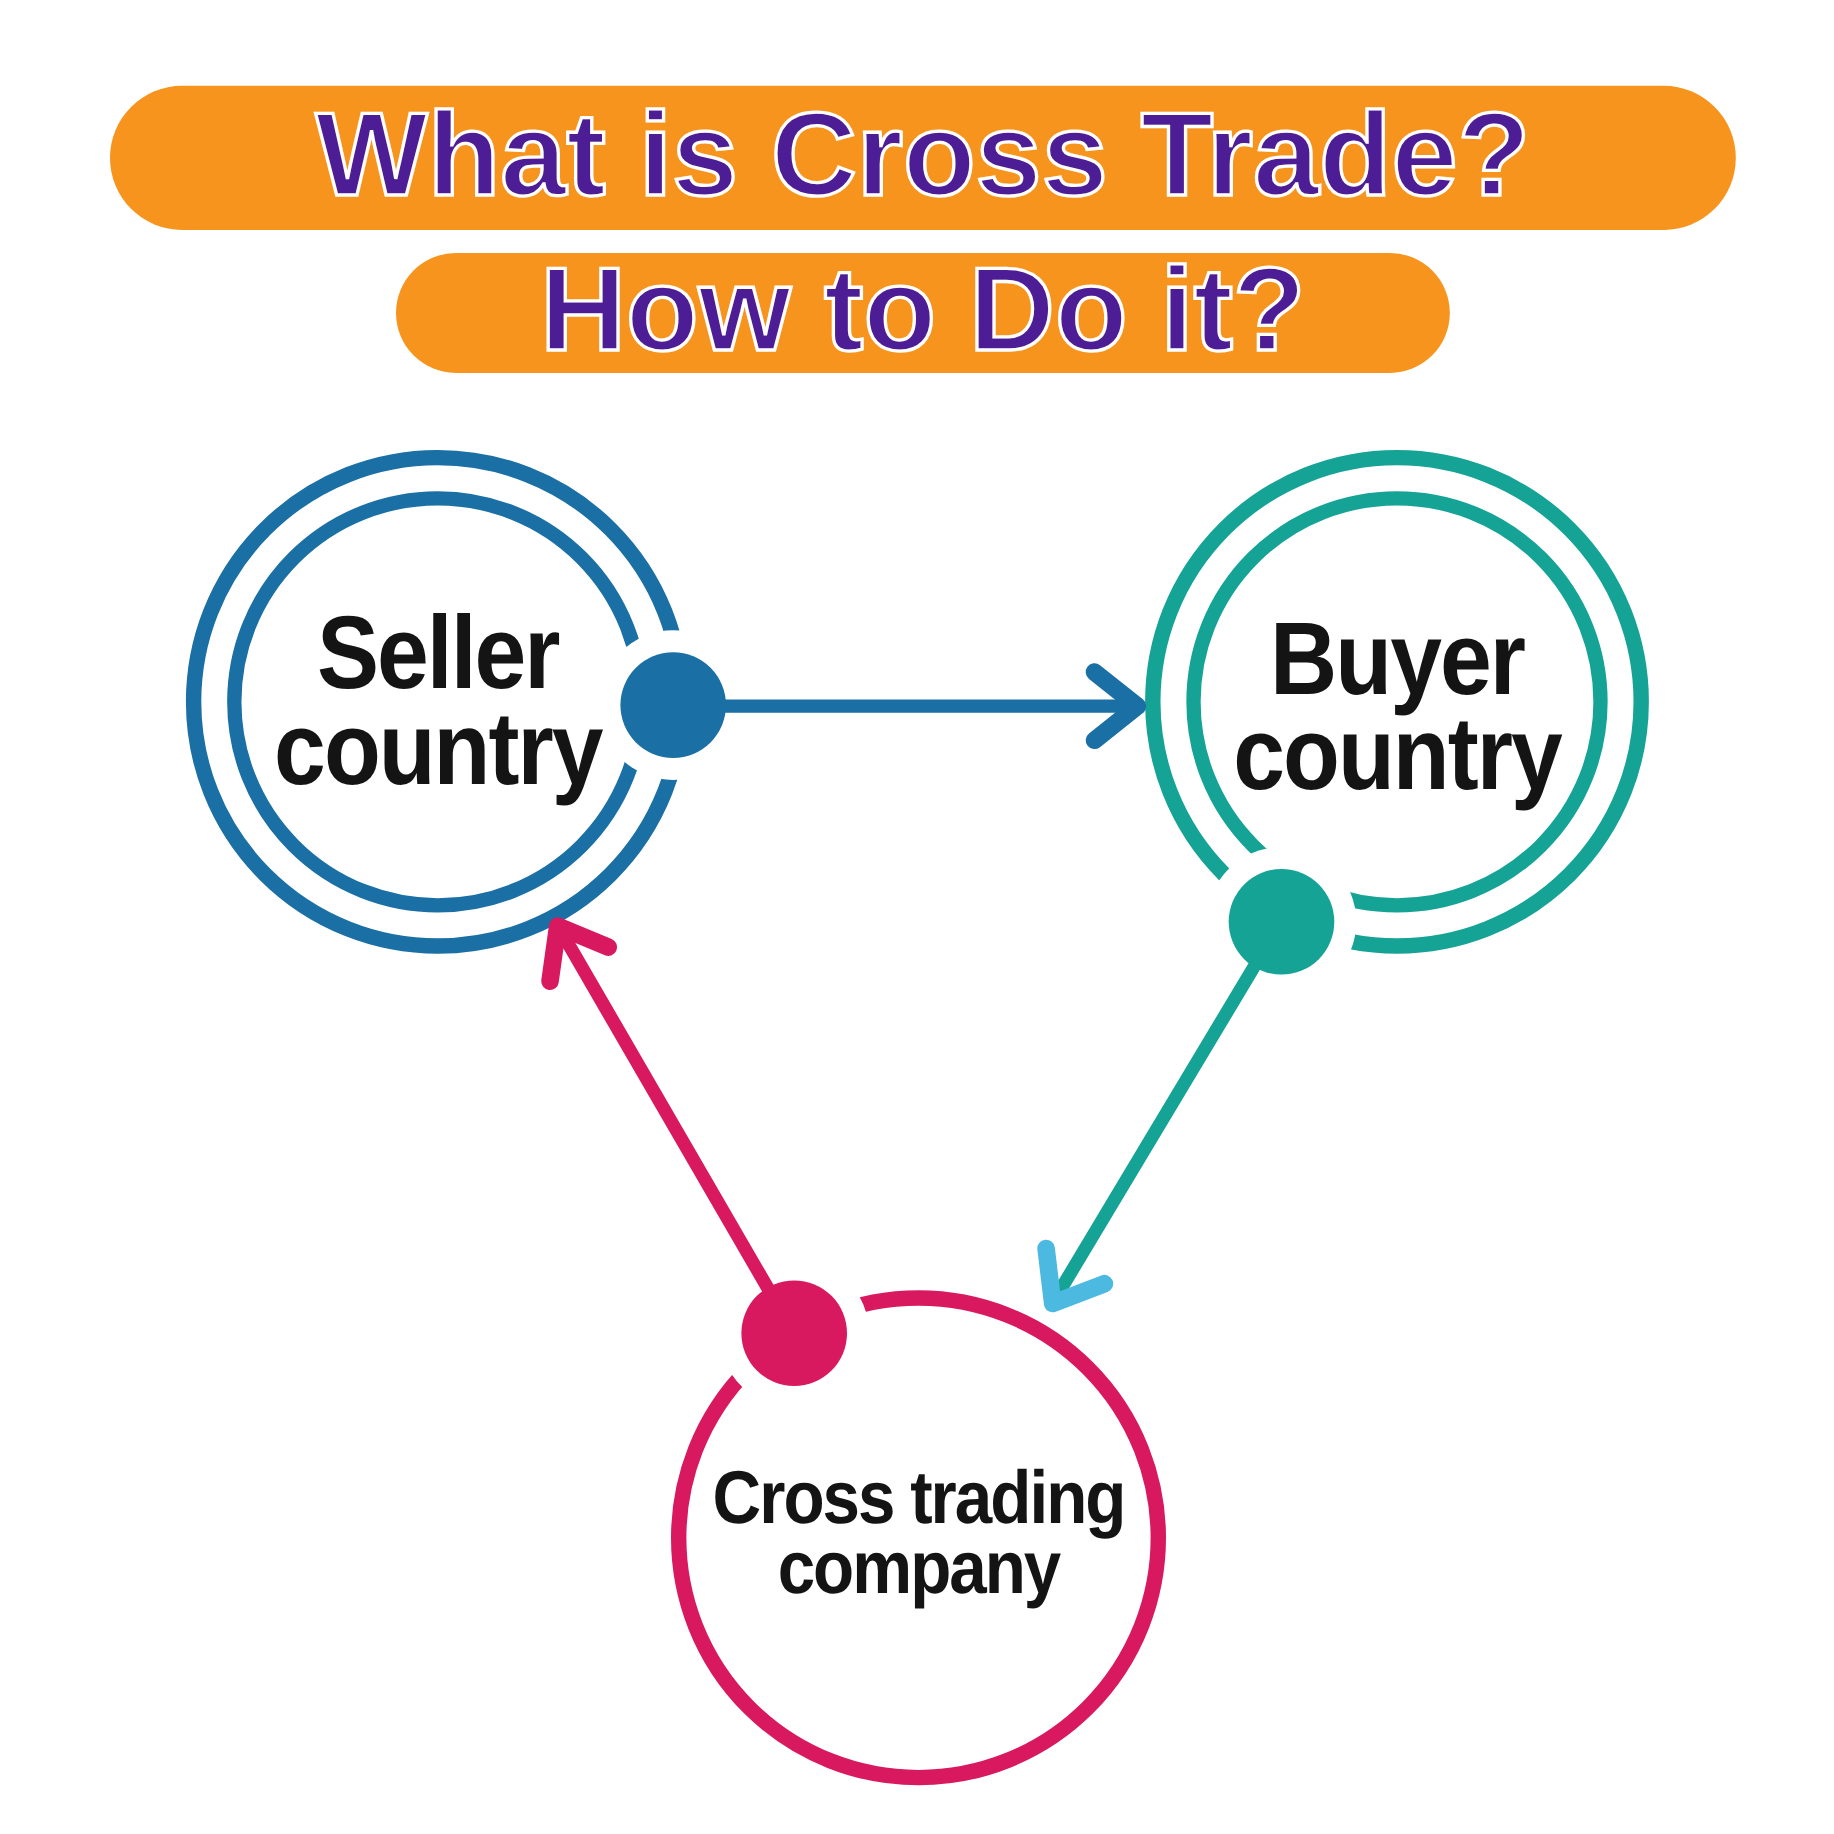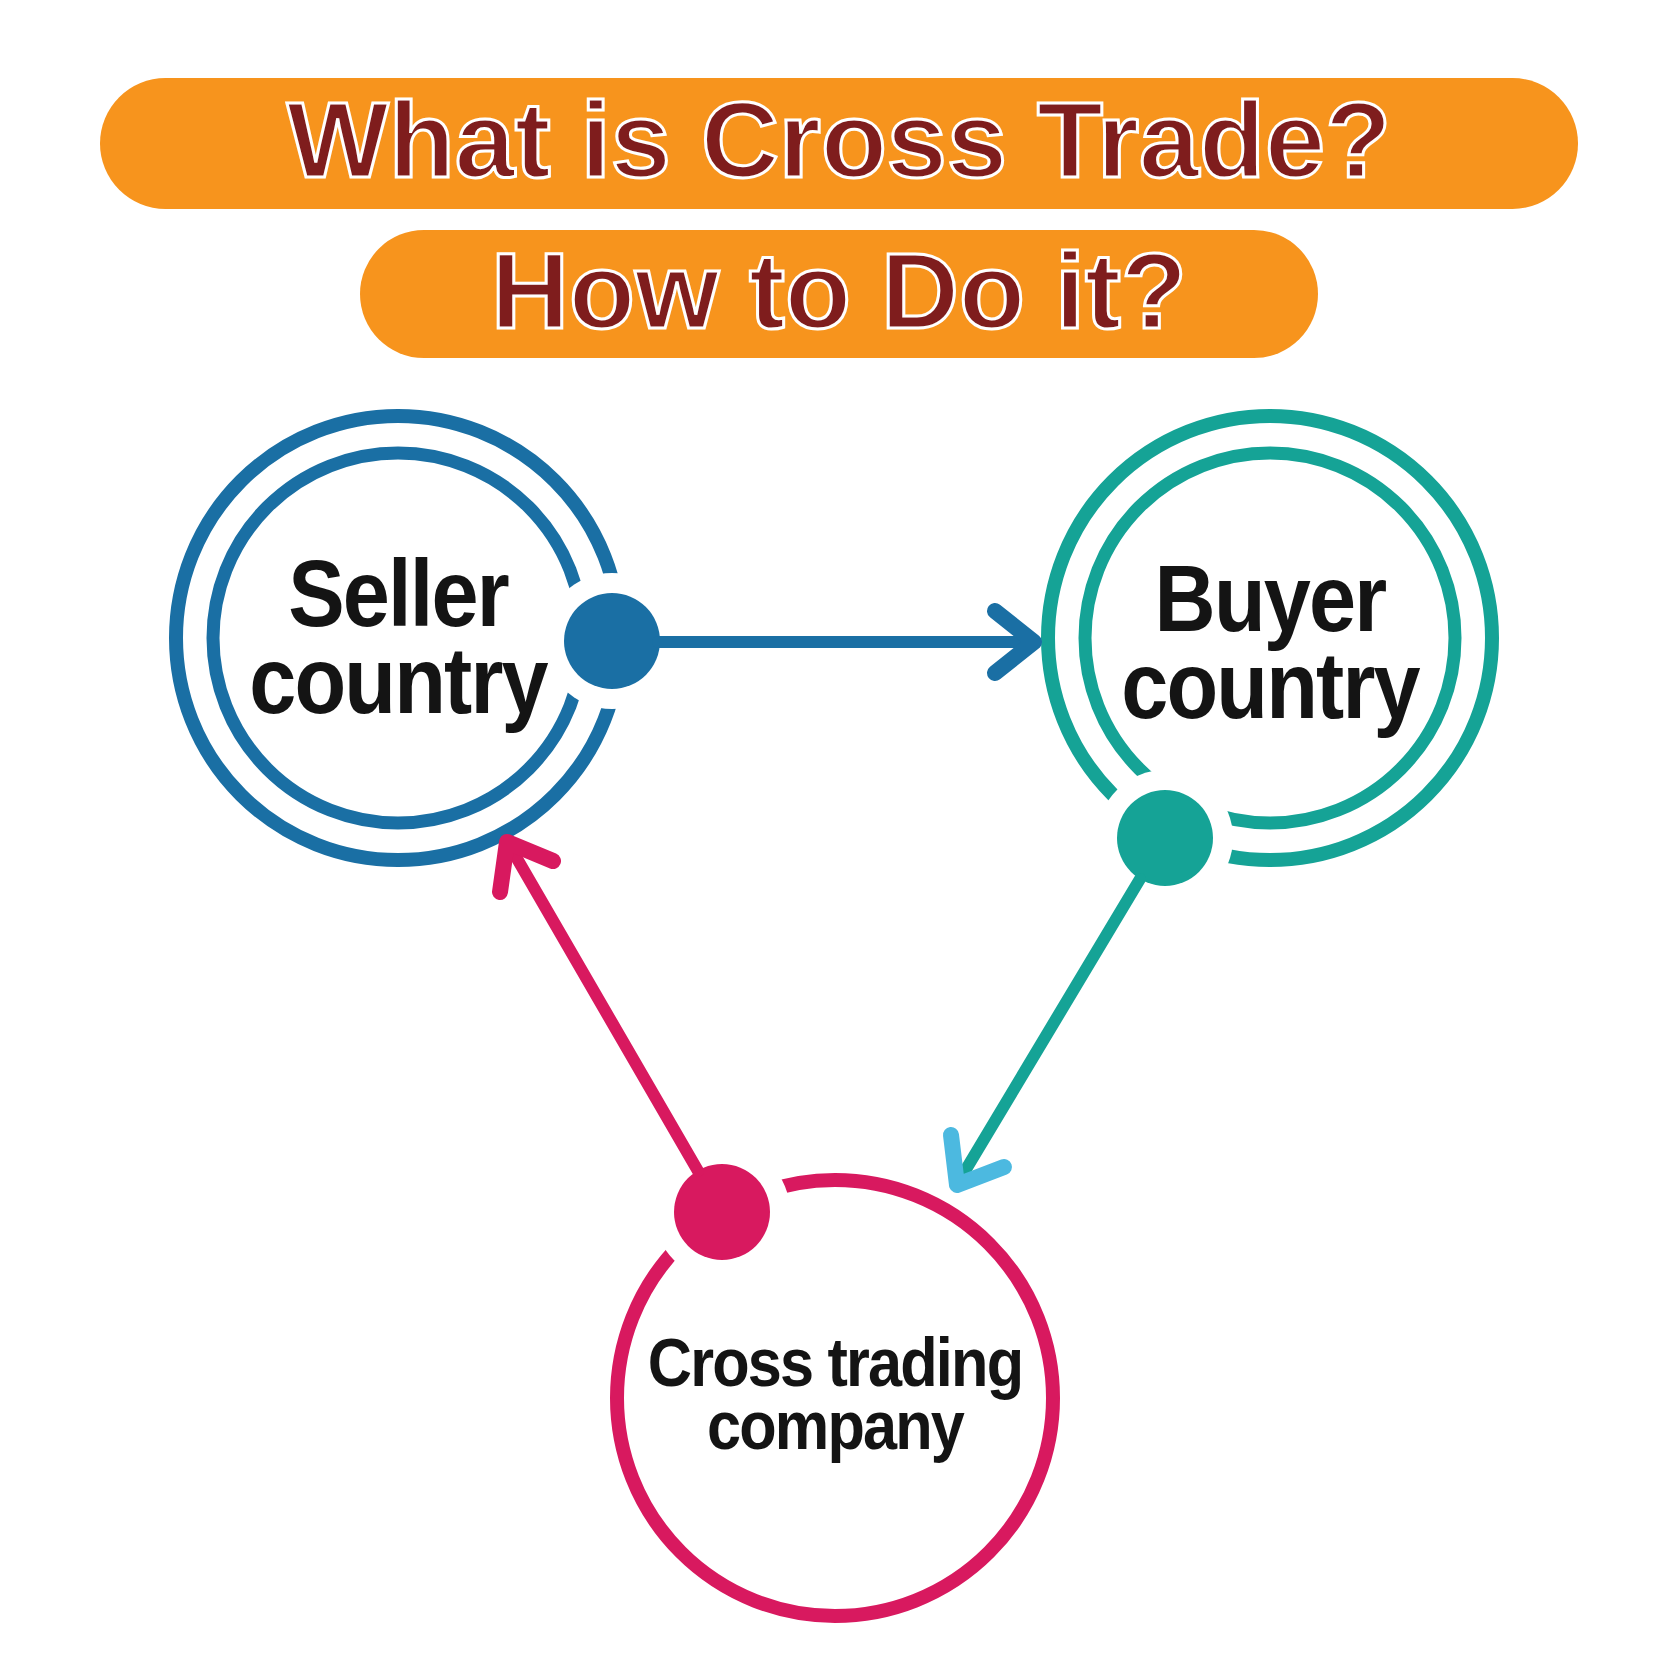--- a/index.html
+++ b/index.html
@@ -19,23 +19,23 @@
     overflow:hidden;
     font-family:"Liberation Sans", sans-serif;
   }
   
   .banner{
     position:absolute;
     background:var(--orange);
     display:flex;align-items:center;justify-content:center;
   }
   .banner-1{left:100px;top:78px;width:1478px;height:131px;border-radius:68px;}
-  .banner-2{left:360px;top:230px;width:958px;height:128px;border-radius:66px;justify-content:center;}
+  .banner-2{left:360px;top:230px;width:958px;height:109px;border-radius:66px;justify-content:center;}
   .banner-text{
-    color:#7f1d1d;
+    color:#4c1d95;
     font-weight:700;
     font-size:108px;
     letter-spacing:0px;
     -webkit-text-stroke:3px #fff;
     white-space:nowrap;
     transform:translateY(-4px);
   }
   
   svg.diagram{position:absolute;left:0;top:0;}
   .ring{fill:none;}

